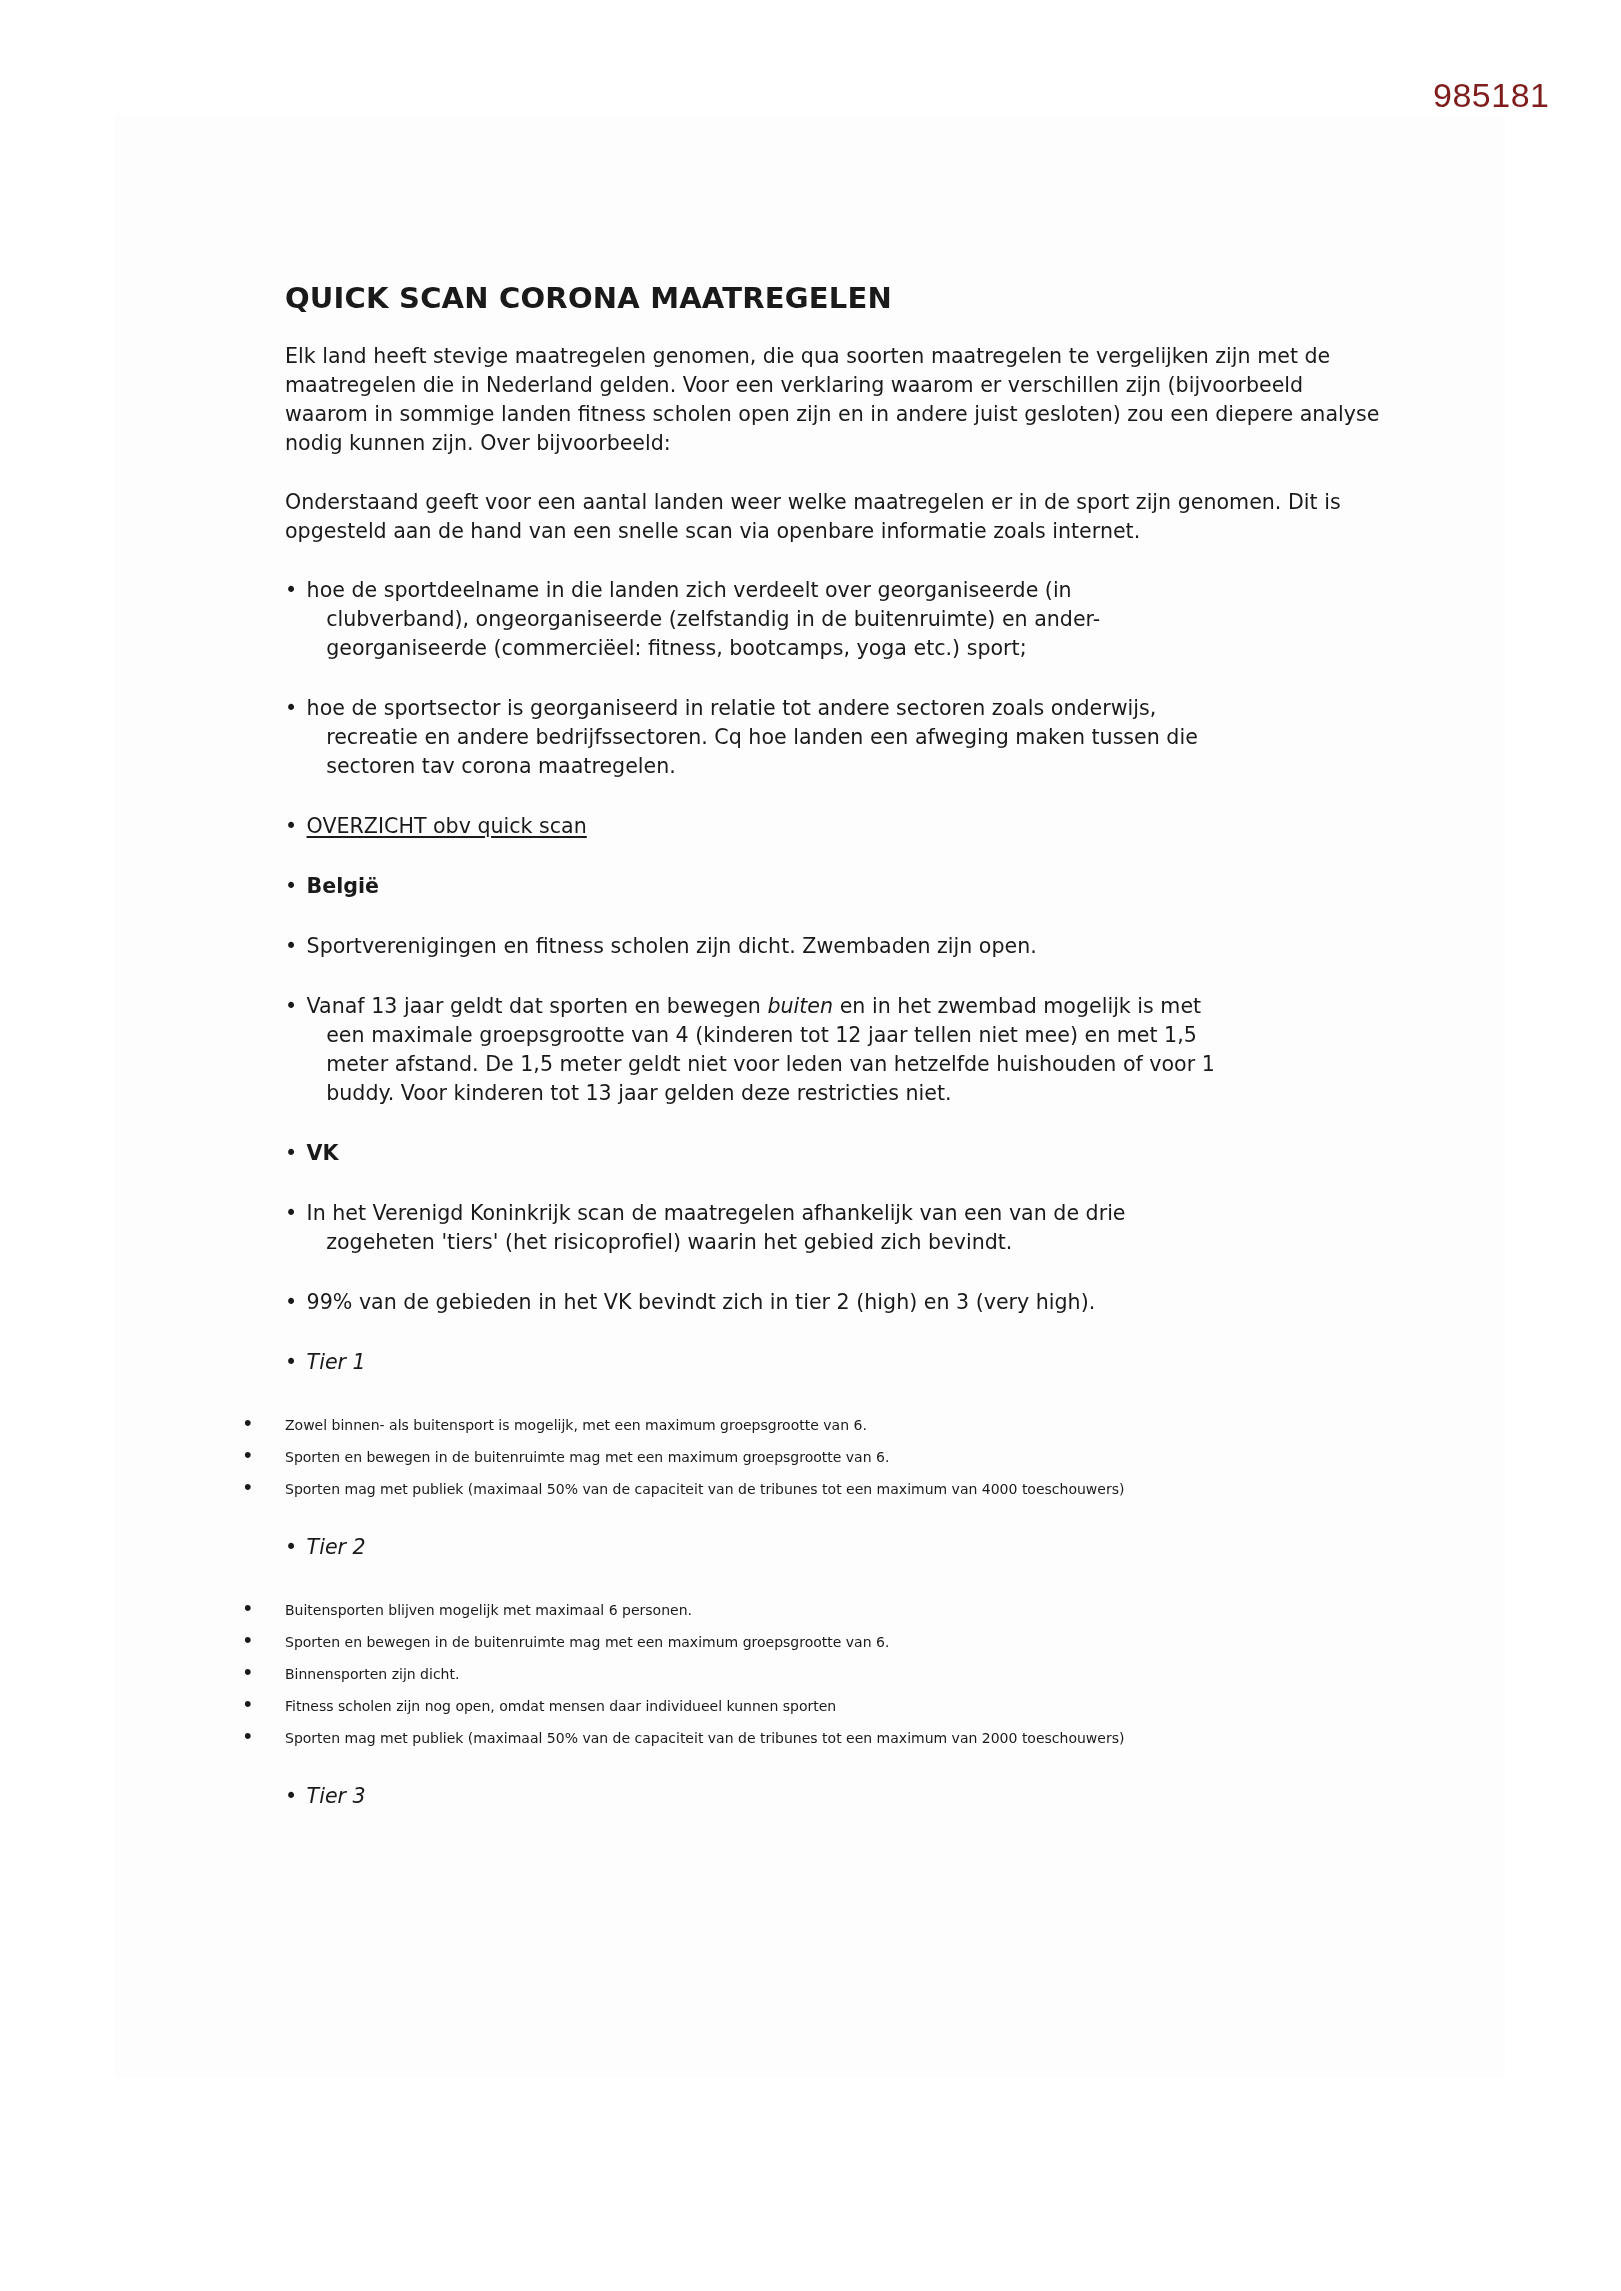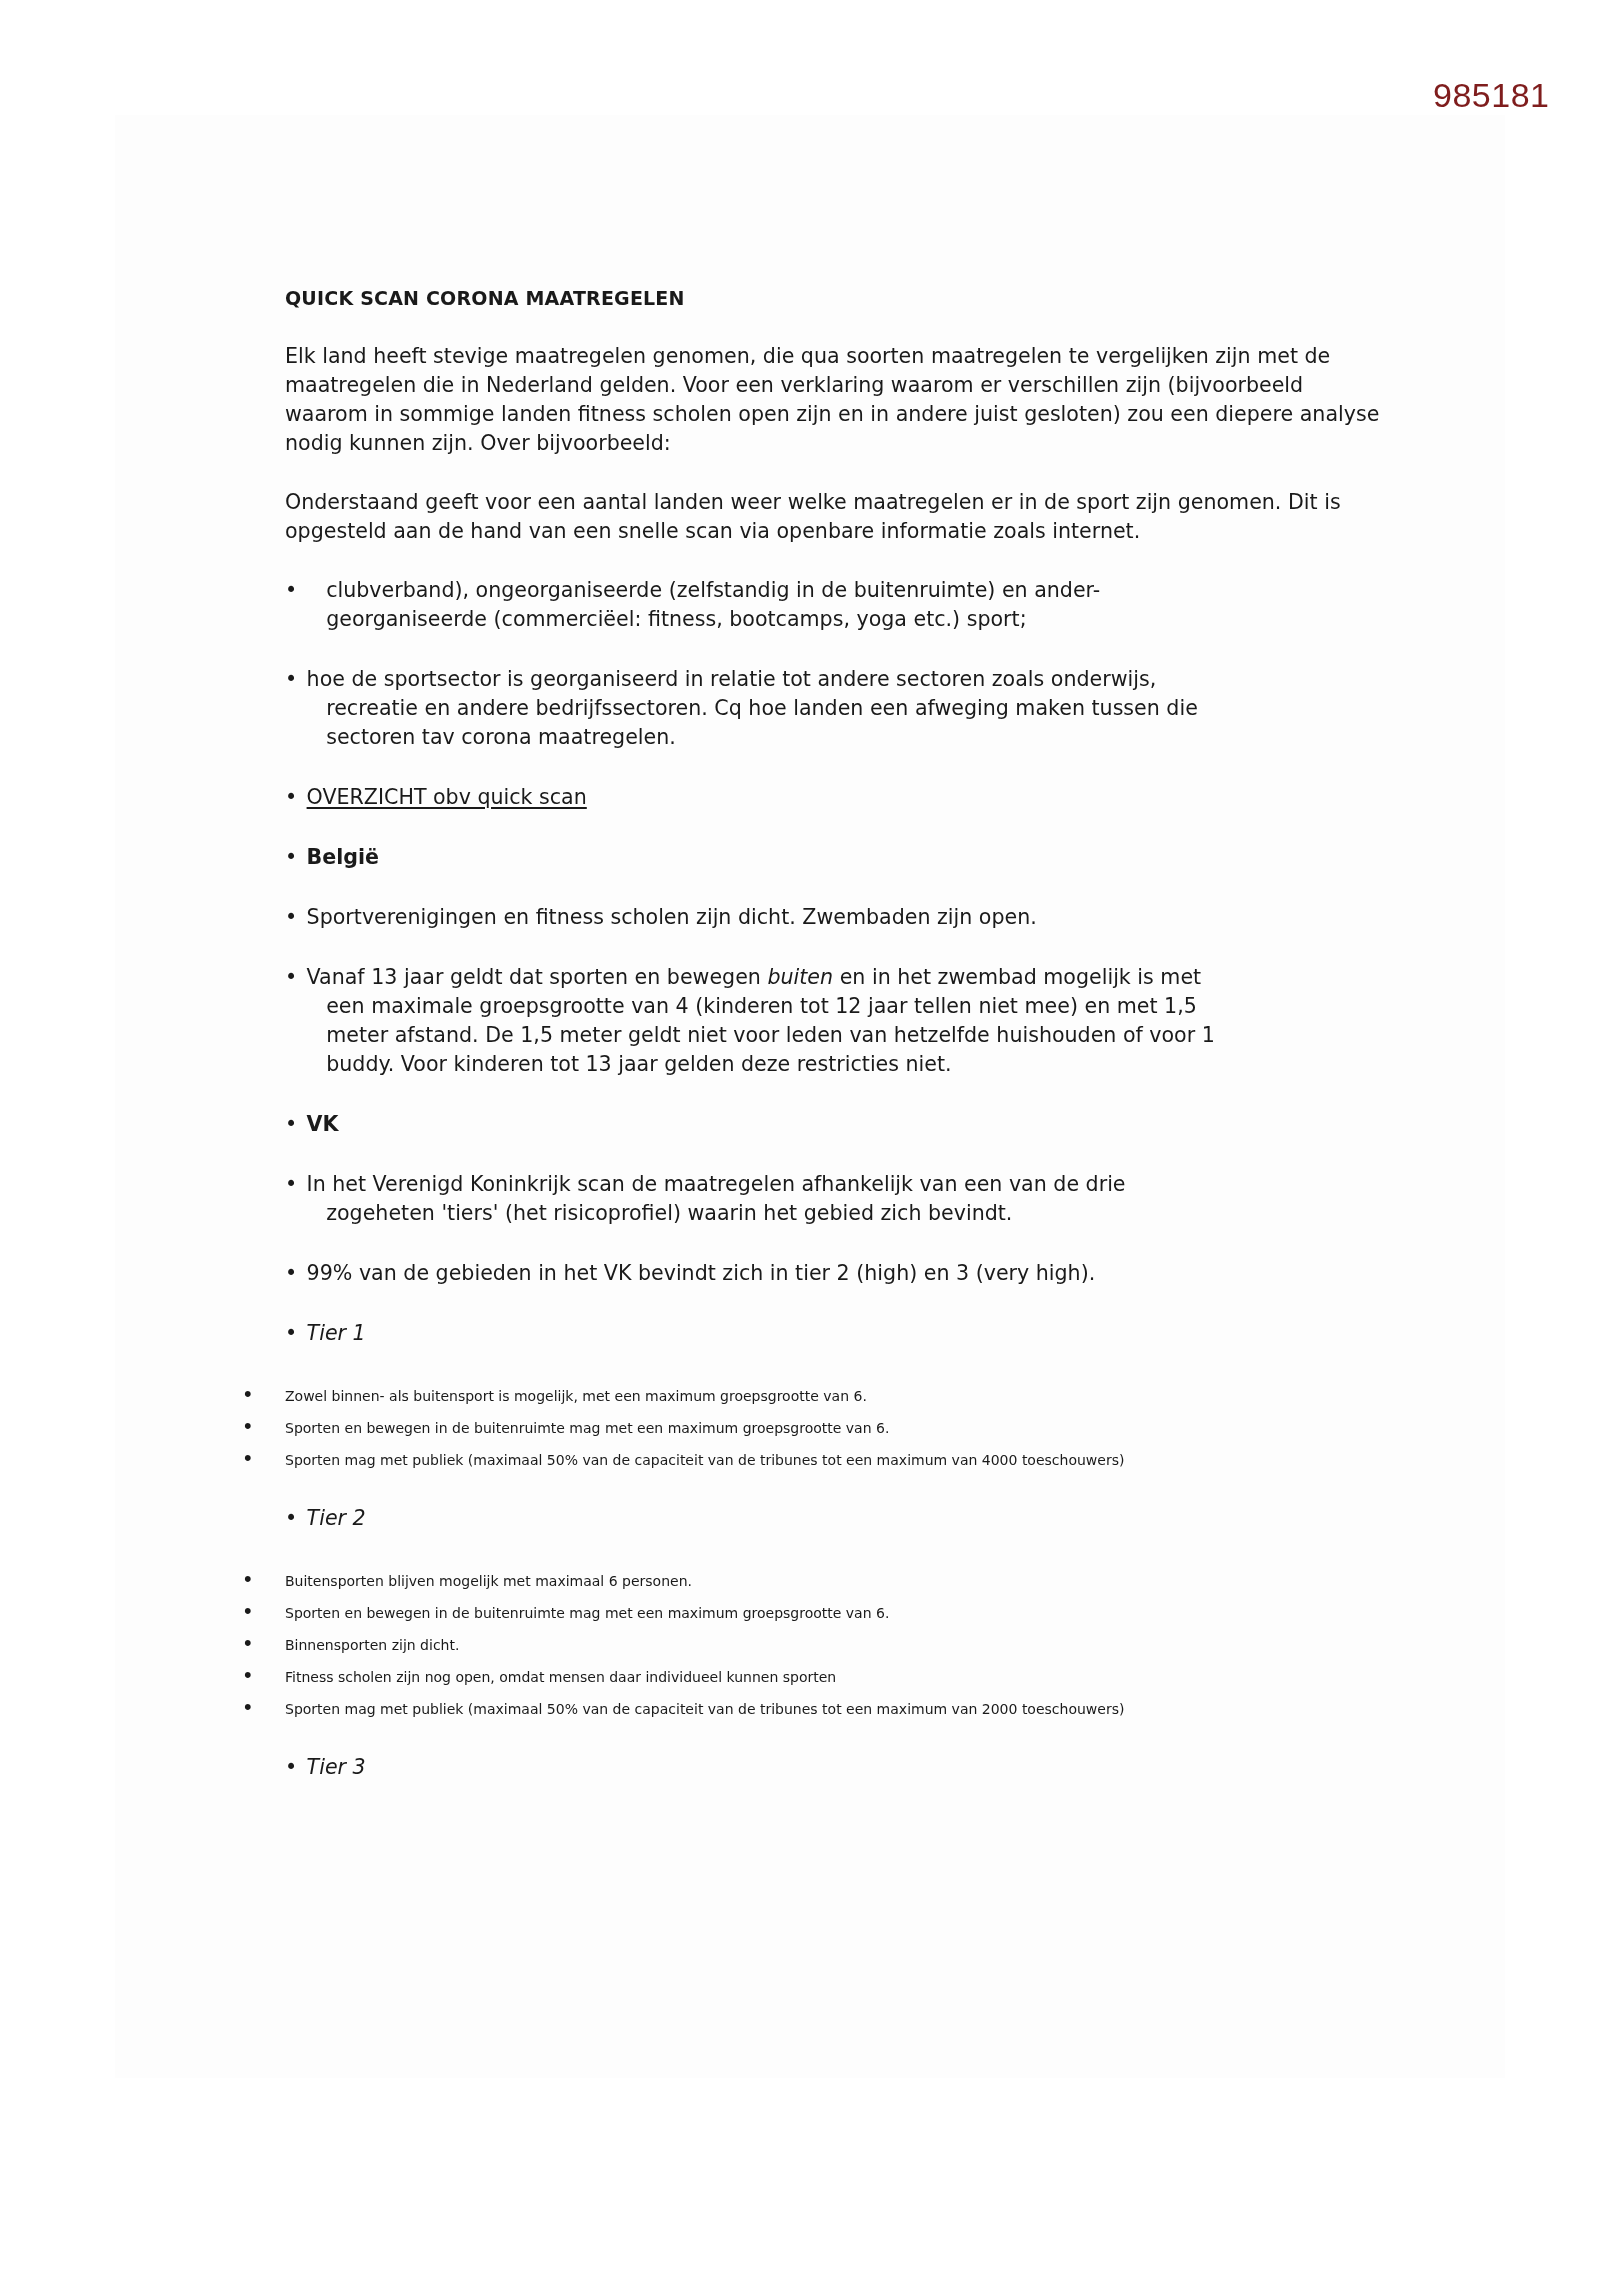--- a/index.html
+++ b/index.html
@@ -35,21 +35,21 @@
     .content {
       position: absolute;
       left: 285px;
       top: 284px;
       width: 1098px;
       font-size: 20.6px;
       line-height: 29px;
     }
     .title {
       font-weight: bold;
-      font-size: 19px;
+      font-size: 29px;
       margin: 0 0 29px 0;
       letter-spacing: 0.2px;
     }
     p {
       margin: 0 0 30px 0;
     }
     .b-item {
       position: relative;
       padding-left: 21.6px;
       margin: 0 0 31px 0;
@@ -107,20 +107,21 @@
 
 <div class="content">
 
   <div class="title">QUICK SCAN CORONA MAATREGELEN</div>
 
   <p>Elk land heeft stevige maatregelen genomen, die qua soorten maatregelen te vergelijken zijn met de maatregelen die in Nederland gelden. Voor een verklaring waarom er verschillen zijn (bijvoorbeeld waarom in sommige landen fitness scholen open zijn en in andere juist gesloten) zou een diepere analyse nodig kunnen zijn. Over bijvoorbeeld:</p>
   <p>Onderstaand geeft voor een aantal landen weer welke maatregelen er in de sport zijn genomen. Dit is opgesteld aan de hand van een snelle scan via openbare informatie zoals internet.</p>
 
   <div class="b-item">
     <span class="bullet">•</span>
+    <span class="hang">hoe de sportdeelname in die landen zich verdeelt over georganiseerde (in</span>
     <span class="cont">clubverband), ongeorganiseerde (zelfstandig in de buitenruimte) en ander-</span>
     <span class="cont">georganiseerde (commerciëel: fitness, bootcamps, yoga etc.) sport;</span>
   </div>
 
   <div class="b-item">
     <span class="bullet">•</span>
     <span class="hang">hoe de sportsector is georganiseerd in relatie tot andere sectoren zoals onderwijs,</span>
     <span class="cont">recreatie en andere bedrijfssectoren. Cq hoe landen een afweging maken tussen die</span>
     <span class="cont">sectoren tav corona maatregelen.</span>
   </div>

